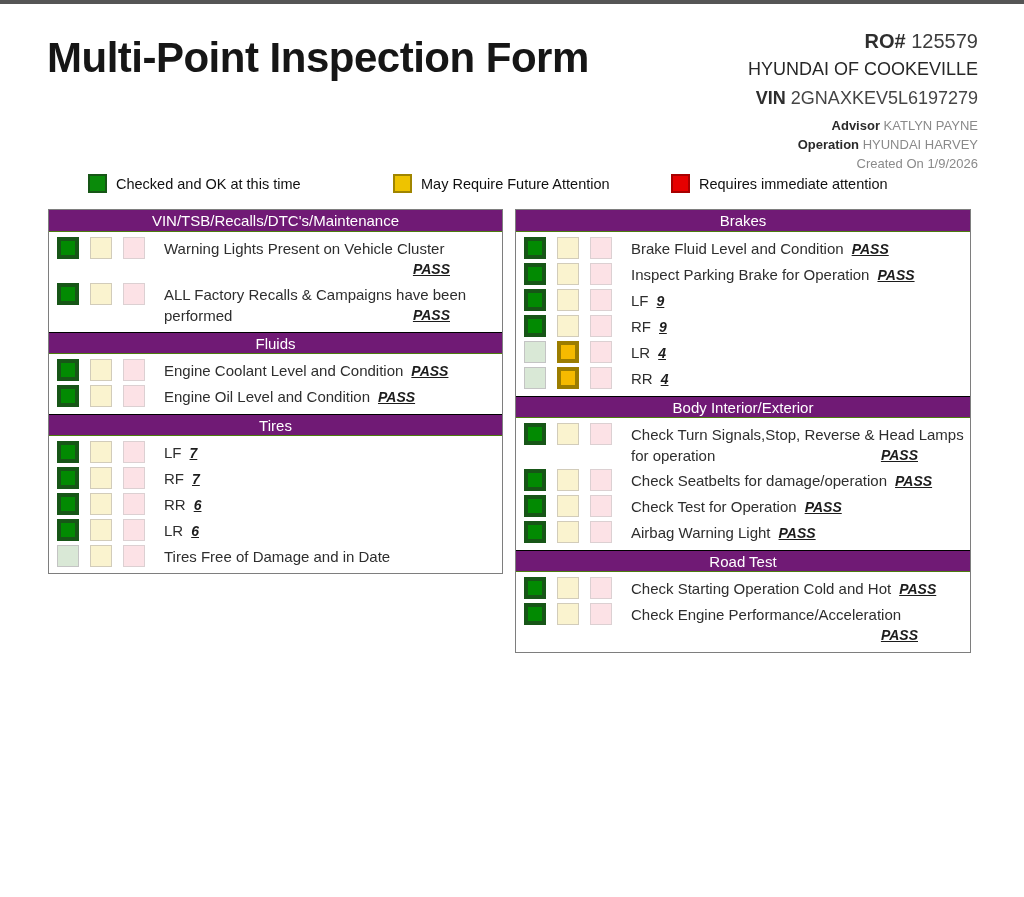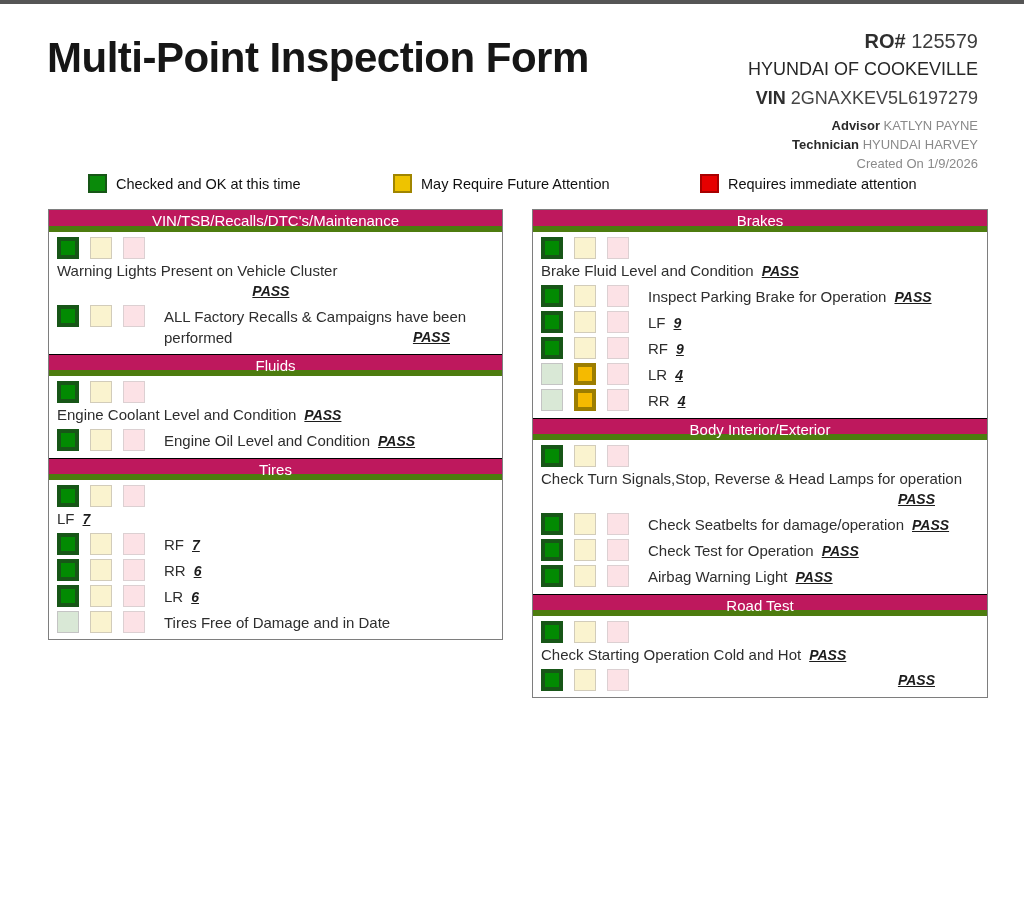--- a/index.html
+++ b/index.html
@@ -23,29 +23,29 @@
 
   .legend-item { position:absolute; top:174px; display:flex; align-items:center;
     font-size:14.5px; color:#101010; }
   .legend-sq { width:19px; height:19px; display:inline-block; margin-right:9px; }
   .legend-sq.green { background:#0a8a0a; border:2px solid #175617; }
   .legend-sq.yellow { background:#eec300; border:2px solid #a08500; }
   .legend-sq.red { background:#e60000; border:2px solid #a80000; }
 
   .col { position:absolute; top:209px; border:1px solid #7e7e7e; background:#fff; }
   .col-left { left:48px; width:455px; }
-  .col-right { left:532px; width:456px; }
-
-  .sec-header { background:#be185d; color:#ffffff; text-align:center; font-size:15px;
-    height:22px; line-height:22px; border-top:1px solid #000; border-bottom:6px solid #4d7c0f; }
+  .col-right { left:515px; width:456px; }
+
+  .sec-header { background:#701a75; color:#ffffff; text-align:center; font-size:15px;
+    height:22px; line-height:22px; border-top:1px solid #000; border-bottom:1px solid #4d7c0f; }
   .section:first-child .sec-header { border-top:none; }
   .sec-body { padding:5px 0 6px 0; }
 
   .row { display:flex; align-items:flex-start; margin:3px 0 0 0; }
-  .row:first-child { margin-top:0;flex-direction:column; }
+  .row:first-child { margin-top:0; }
   .boxes { display:flex; flex:0 0 auto; padding-left:8px; }
   .cb { width:22px; height:22px; display:inline-block; margin-right:11px; }
   .cb.g-on  { background:#028a02; border:4px solid #175617; }
   .cb.g-off { background:#d9e8d6; border:1px solid #c4c4c4; }
   .cb.y-on  { background:#f5ba00; border:4px solid #9c7d00; }
   .cb.y-off { background:#faf3cf; border:1px solid #d2ccba; }
   .cb.r-off { background:#fce2e6; border:1px solid #dcd0d2; }
 
   .text { flex:1 1 auto; margin-left:8px; margin-top:1px; font-size:15px;
     line-height:21px; color:#2e2e2e; padding-right:4px; }
@@ -60,33 +60,33 @@
 <div class="page">
   <div class="top-bar"></div>
 
   <div class="title">Multi-Point Inspection Form</div>
 
   <div class="info">
     <div class="ro"><span class="lbl">RO#</span> <span>125579</span></div>
     <div class="dealer">HYUNDAI OF COOKEVILLE</div>
     <div class="vin"><span class="lbl">VIN</span> <span>2GNAXKEV5L6197279</span></div>
     <div class="small"><span class="lbl">Advisor</span> <span>KATLYN PAYNE</span></div>
-    <div class="small"><span class="lbl">Technician</span> <span>HYUNDAI HARVEY</span></div>
+    <div class="small"><span class="lbl">Operation</span> <span>HYUNDAI HARVEY</span></div>
     <div class="small"><span>Created On</span> <span>1/9/2026</span></div>
   </div>
 
   <div class="legend-item" style="left:88px;">
     <span class="legend-sq green"></span>
     <span>Checked and OK at this time</span>
   </div>
   <div class="legend-item" style="left:393px;">
     <span class="legend-sq yellow"></span>
     <span>May Require Future Attention</span>
   </div>
-  <div class="legend-item" style="left:700px;justify-content:flex-end;">
+  <div class="legend-item" style="left:671px;justify-content:flex-end;">
     <span class="legend-sq red"></span>
     <span>Requires immediate attention</span>
   </div>
 
   <div class="col col-left">
       <div class="section">
         <div class="sec-header">VIN/TSB/Recalls/DTC's/Maintenance</div>
         <div class="sec-body">
           <div class="row">
             <div class="boxes">
@@ -274,18 +274,18 @@
               <span class="cb r-off"></span>
             </div>
             <div class="text"><span>Check Starting Operation Cold and Hot</span><span class="value">PASS</span></div>
           </div>
           <div class="row">
             <div class="boxes">
               <span class="cb g-on"></span>
               <span class="cb y-off"></span>
               <span class="cb r-off"></span>
             </div>
-            <div class="text"><span class="value newline">PASS</span></div>
+            <div class="text"><span>Check Engine Performance/Acceleration</span><span class="value newline">PASS</span></div>
           </div>
         </div>
       </div>
     </div>
 </div>
 
 </body></html>

